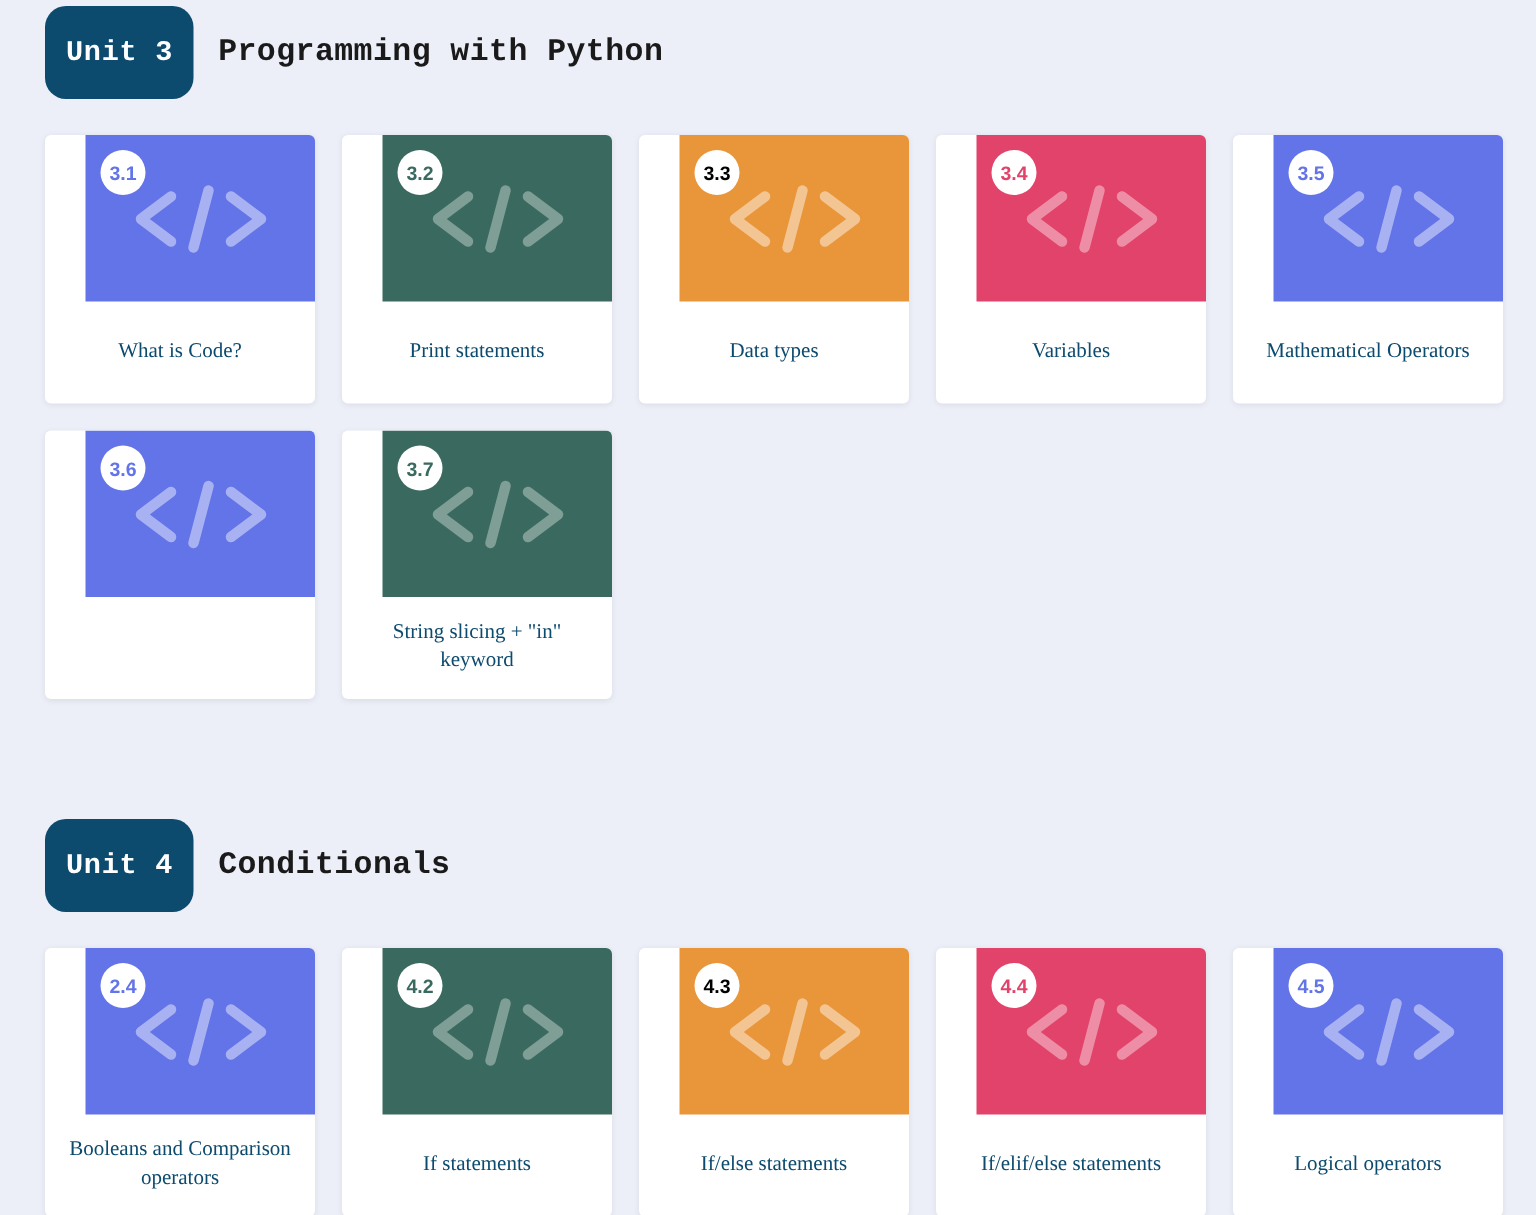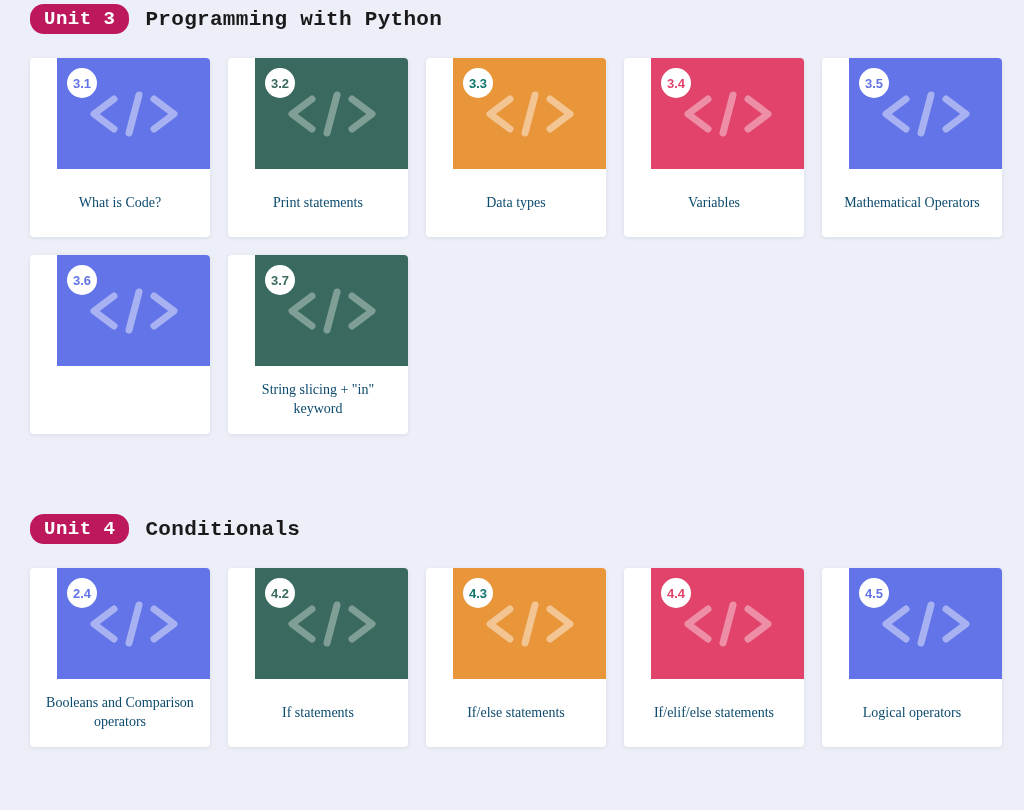--- a/index.html
+++ b/index.html
@@ -15,26 +15,26 @@
     display: flex;
     align-items: center;
     gap: 16px;
     margin-top: 4px;
     margin-bottom: 24px;
   }
   .unit-header.second {
     margin-top: 80px;
   }
   .unit-badge {
-    background: #be185d;
+    background: #0c4a6e;
     color: #fff;
     font-family: ui-monospace, 'Courier New', monospace;
     font-weight: 600;
     font-size: 19px;
-    padding: 4px 14px;
+    padding: 20px 14px;
     border-radius: 14px;
     letter-spacing: 0.5px;
   }
   .unit-title {
     font-family: ui-monospace, 'Courier New', monospace;
     font-weight: 700;
     font-size: 21px;
     color: #1a1a1a;
     letter-spacing: 0.3px;
     text-align: center;
@@ -76,21 +76,21 @@
     background: #fff;
     display: flex;
     align-items: center;
     justify-content: center;
     font-family: -apple-system, BlinkMacSystemFont, sans-serif;
     font-size: 13px;
     font-weight: 600;
   }
   .badge-num.c-blue { color: #6274e7; }
   .badge-num.c-teal { color: #3a6a5f; }
-  .badge-num.c-orange { color: #0f766e; }
+  .badge-num.c-orange { color: #000000; }
   .badge-num.c-pink { color: #e2436b; }
   .code-icon {
     width: 110px;
     height: 50px;
   }
   .card-bottom {
     height: 68px;
     display: flex;
     align-items: center;
     justify-content: center;

